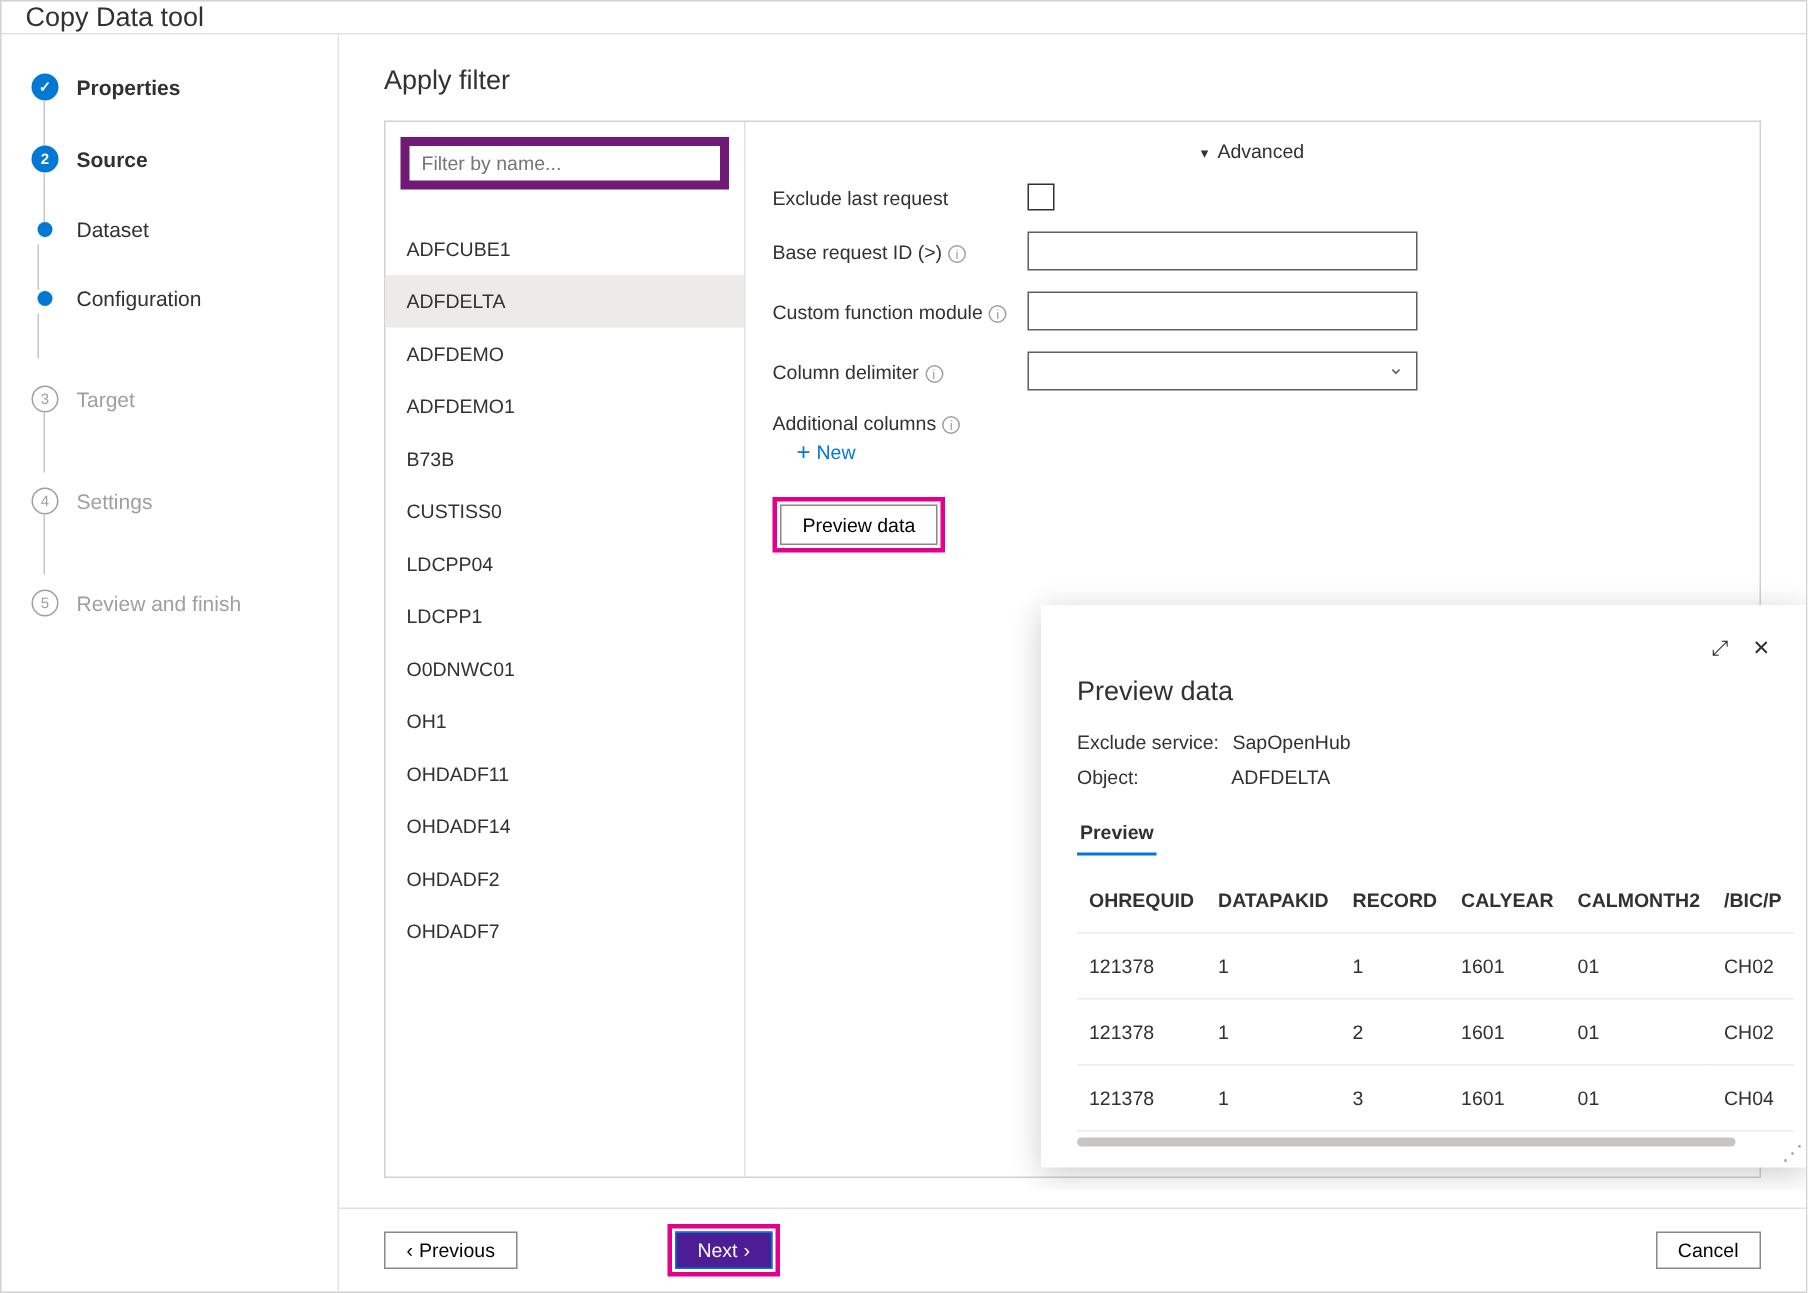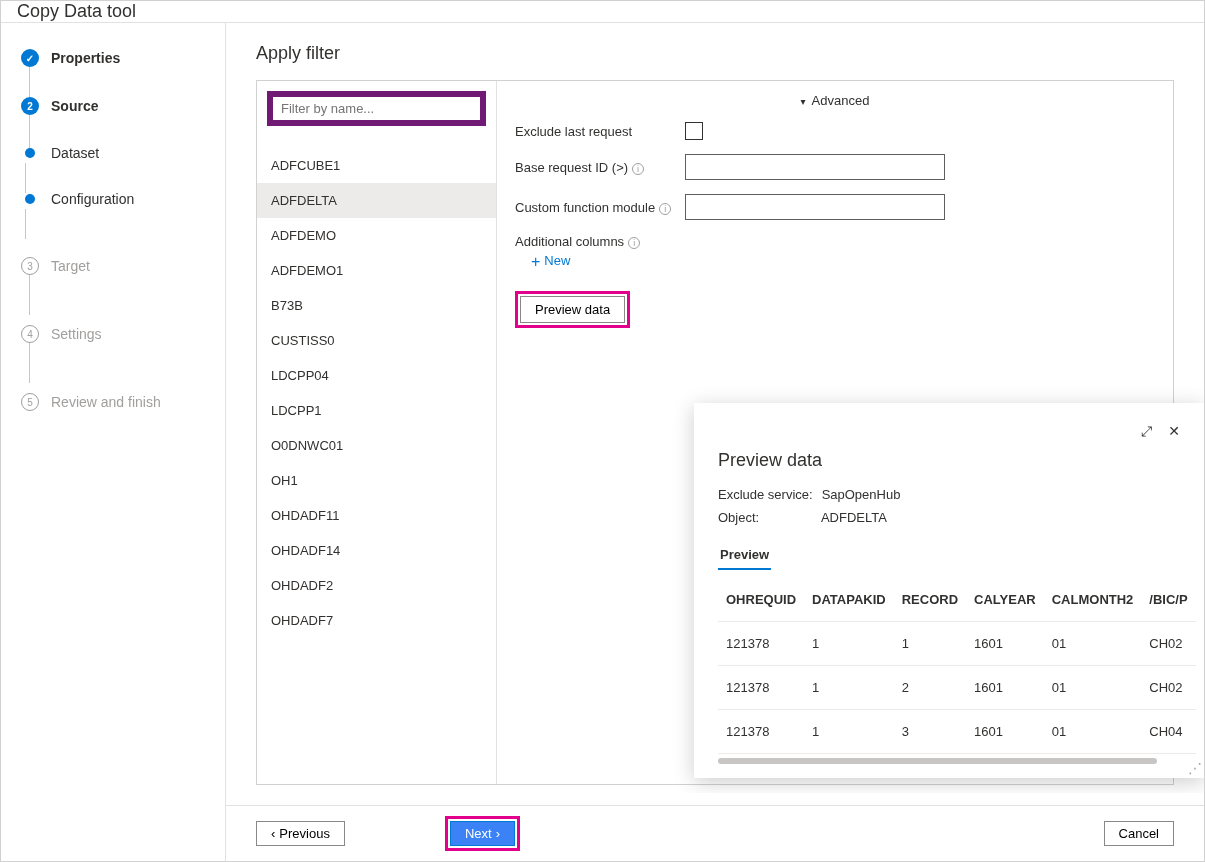--- a/index.html
+++ b/index.html
@@ -36,21 +36,21 @@
 .checkbox { width: 18px; height: 18px; border: 1px solid #323130; }
 .text-input, .select-input { width: 260px; height: 26px; border: 1px solid #605e5c; padding: 2px 6px; font-size: 13px; }
 .select-input { position: relative; background:#fff; }
 .select-input::after { content:"⌄"; position:absolute; right:8px; top:2px; color:#605e5c; }
 .new-link { color: #0078d4; cursor: pointer; margin-left: 16px; font-size:13px; }
 .plus-ic { color:#0078d4; margin-right:4px; font-weight:300; font-size:16px; vertical-align:middle;}
 .preview-btn { border: 1px solid #8a8886; background: #fff; padding: 5px 14px; font-size: 13px; cursor: pointer; }
 .preview-hl { border: 3px solid #e3008c; display:inline-block; padding:2px; margin-top:6px;}
 .footer { border-top: 1px solid #e1e1e1; padding: 10px 30px; display: flex; align-items:center; }
 .btn { border: 1px solid #8a8886; background:#fff; padding: 4px 14px; font-size:13px; cursor:pointer; display:inline-flex; align-items:center; gap:4px;}
-.btn.primary { background:#3b82f6; color:#fff; border-color:#0078d4; }
+.btn.primary { background:#4c1d95; color:#fff; border-color:#0078d4; }
 .next-hl { border:3px solid #e3008c; padding:2px; margin-left:100px; display:inline-block;}
 .cancel { margin-left:auto; }
 .popup { position:absolute; right:0; top:380px; width:510px; background:#fff; box-shadow:0 4px 20px rgba(0,0,0,.2); padding:20px 24px 14px; }
 .popup-head { display:flex; justify-content:flex-end; gap:16px; margin-bottom:10px; }
 .popup-ic { cursor:pointer; font-size:14px; color:#323130; }
 .popup h3 { font-size:18px; font-weight:400; margin-bottom:16px; }
 .popup .meta { font-size:13px; margin-bottom:8px; }
 .popup .meta span:first-child { display:inline-block; width:100px; }
 .tab { display:inline-block; padding:6px 2px; border-bottom:2px solid #0078d4; font-size:13px; font-weight:600; margin-top:8px; margin-bottom:8px; }
 .tbl { width:100%; border-collapse:collapse; font-size:13px; }
@@ -134,20 +134,24 @@
               <div class="checkbox"></div>
             </div>
             <div class="field-row">
               <label><span>Base request ID (&gt;)</span><span class="info-ic">i</span></label>
               <input class="text-input" style="">
             </div>
             <div class="field-row">
               <label><span>Custom function module</span><span class="info-ic">i</span></label>
               <input class="text-input" style="">
             </div>
+            <div class="field-row">
+              <label><span>Column delimiter</span><span class="info-ic">i</span></label>
+              <div class="select-input"></div>
+            </div>
             <div class="field-row" style="flex-direction:column; align-items:flex-start; gap:4px;">
               <label><span>Additional columns</span><span class="info-ic">i</span></label>
               <span class="new-link"><span class="plus-ic">+</span><span>New</span></span>
             </div>
             <span class="preview-hl"><button class="preview-btn">Preview data</button></span>
           </div>
         </div>
 
         <div class="popup">
           <div class="popup-head">

